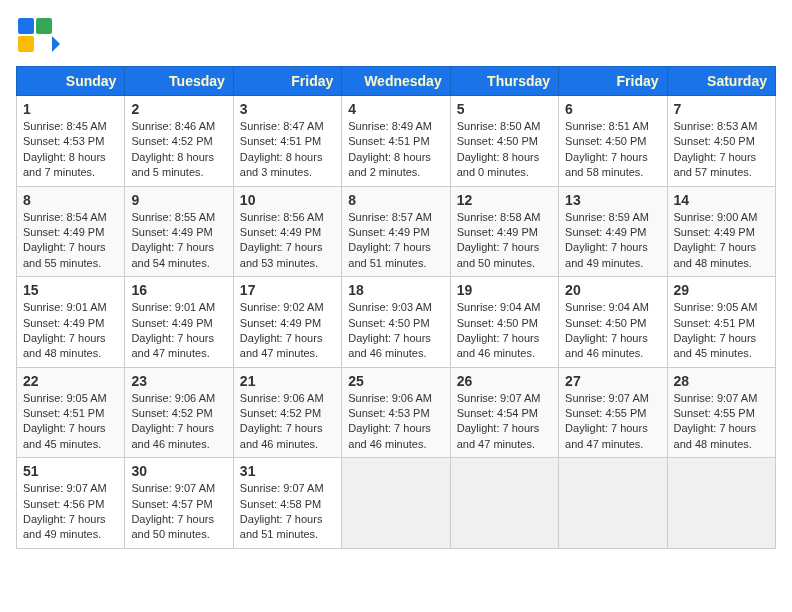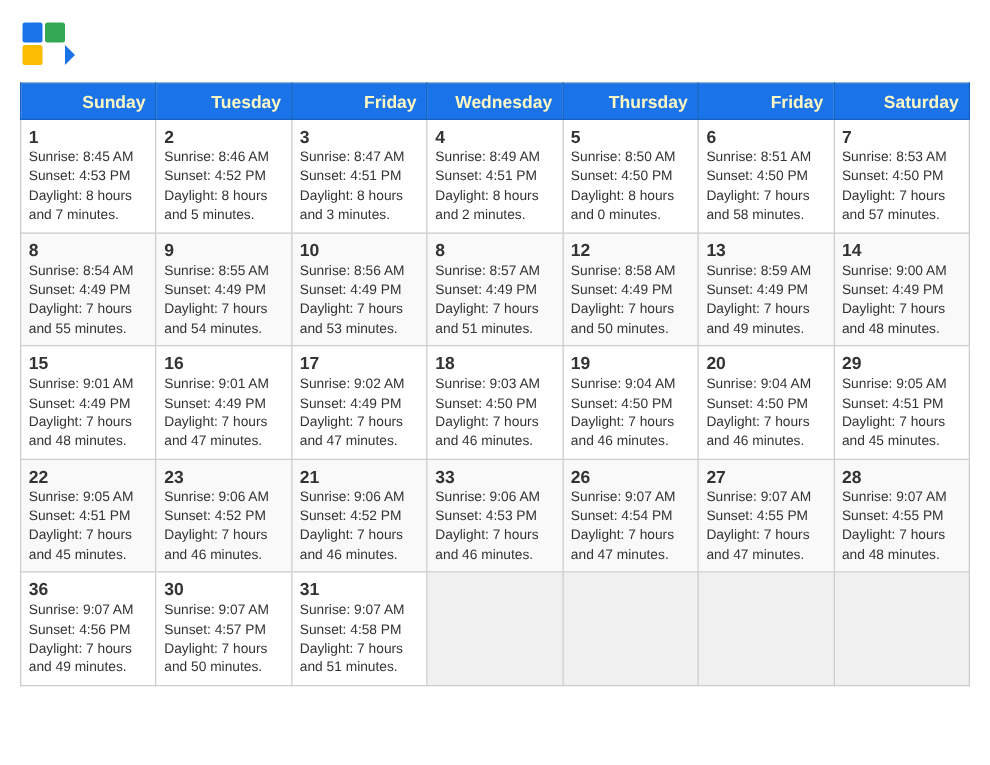--- a/index.html
+++ b/index.html
@@ -225,39 +225,39 @@
       </td>
         <td>
         <span class="day-num">23</span>
         <span class="day-info">Sunrise: 9:06 AM<br>Sunset: 4:52 PM<br>Daylight: 7 hours and 46 minutes.</span>
       </td>
         <td>
         <span class="day-num">21</span>
         <span class="day-info">Sunrise: 9:06 AM<br>Sunset: 4:52 PM<br>Daylight: 7 hours and 46 minutes.</span>
       </td>
         <td>
-        <span class="day-num">33</span>
+        <span class="day-num">25</span>
         <span class="day-info">Sunrise: 9:06 AM<br>Sunset: 4:53 PM<br>Daylight: 7 hours and 46 minutes.</span>
       </td>
         <td>
         <span class="day-num">26</span>
         <span class="day-info">Sunrise: 9:07 AM<br>Sunset: 4:54 PM<br>Daylight: 7 hours and 47 minutes.</span>
       </td>
         <td>
         <span class="day-num">27</span>
         <span class="day-info">Sunrise: 9:07 AM<br>Sunset: 4:55 PM<br>Daylight: 7 hours and 47 minutes.</span>
       </td>
         <td>
         <span class="day-num">28</span>
         <span class="day-info">Sunrise: 9:07 AM<br>Sunset: 4:55 PM<br>Daylight: 7 hours and 48 minutes.</span>
       </td>
       </tr>
       <tr>
         <td>
-        <span class="day-num">36</span>
+        <span class="day-num">51</span>
         <span class="day-info">Sunrise: 9:07 AM<br>Sunset: 4:56 PM<br>Daylight: 7 hours and 49 minutes.</span>
       </td>
         <td>
         <span class="day-num">30</span>
         <span class="day-info">Sunrise: 9:07 AM<br>Sunset: 4:57 PM<br>Daylight: 7 hours and 50 minutes.</span>
       </td>
         <td>
         <span class="day-num">31</span>
         <span class="day-info">Sunrise: 9:07 AM<br>Sunset: 4:58 PM<br>Daylight: 7 hours and 51 minutes.</span>
       </td>

